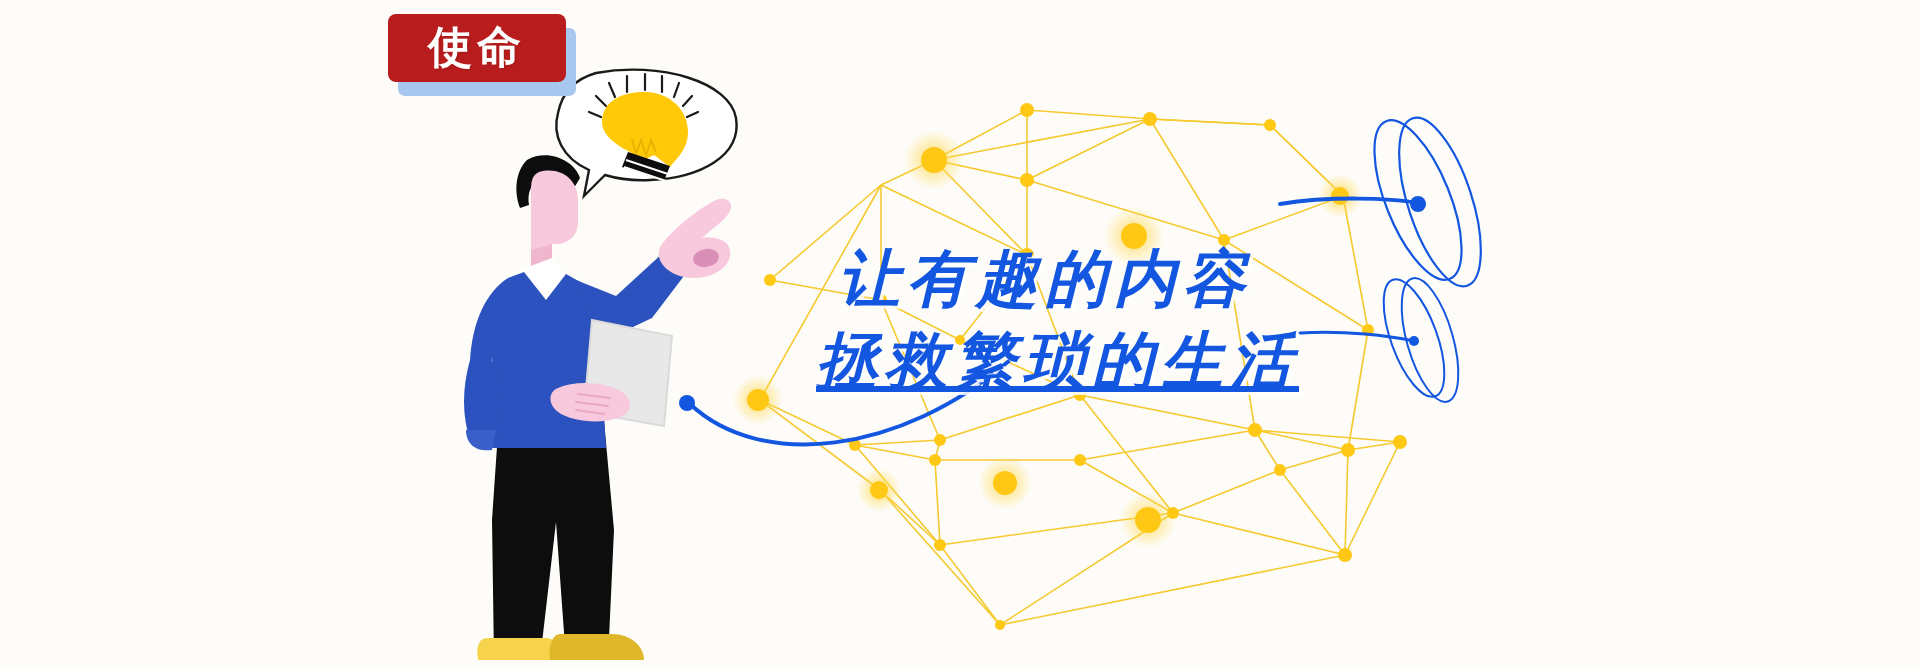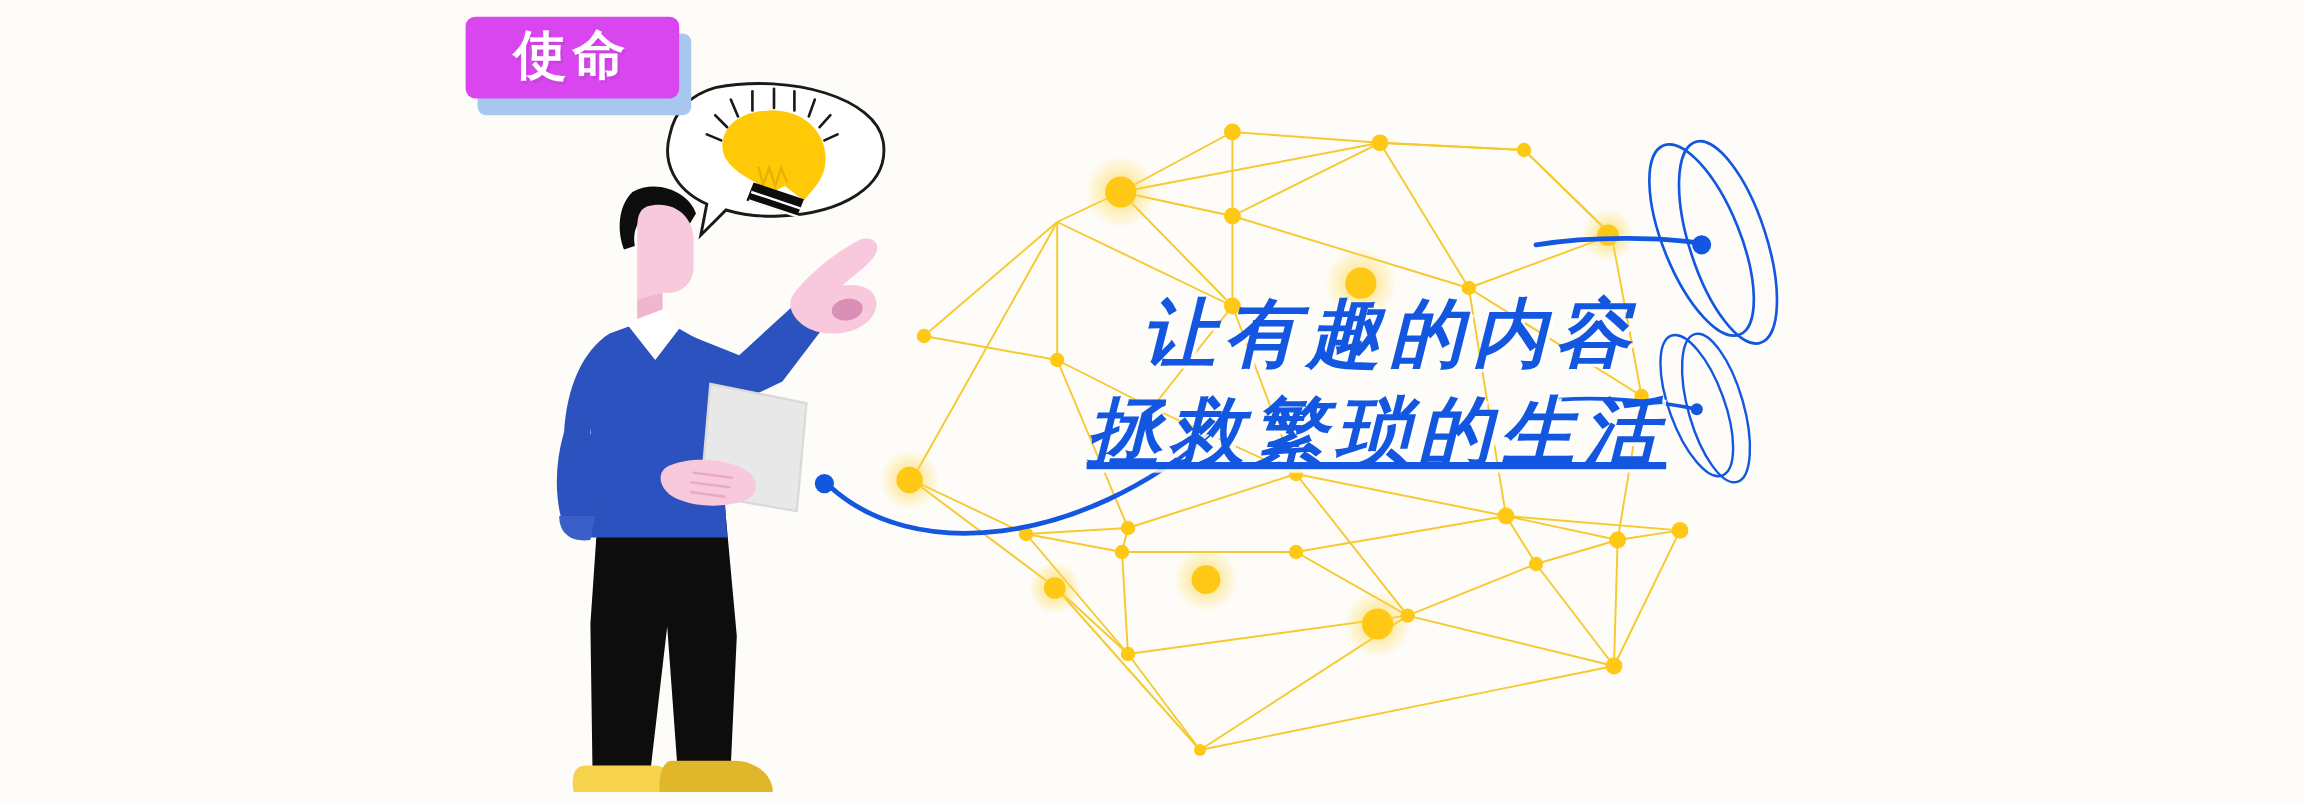--- a/index.html
+++ b/index.html
@@ -11,21 +11,21 @@
   #banner{position:relative;width:1920px;height:670px;background:#FDFCF8;overflow:hidden;}
 
   
   #badge-wrap{position:absolute;left:388px;top:14px;width:190px;height:88px;}
   #badge-shadow{
     position:absolute;left:10px;top:14px;width:178px;height:68px;
     background:#A8C7EE;border-radius:7px;
   }
   #badge{
     position:absolute;left:0;top:0;width:178px;height:68px;
-    background:#d946ef;border-radius:8px;
+    background:#b91c1c;border-radius:8px;
     display:flex;align-items:center;justify-content:center;
   }
   #badge-label{
     color:#ffffff;font-size:44px;font-weight:bold;letter-spacing:5px;
     line-height:1;transform:translateY(-1px);
     text-shadow:2px 2px 0 rgba(0,0,0,0.06);
   }
 
   
   #headline{
@@ -38,21 +38,21 @@
   }
   #headline .ln{display:block;}
   #headline .ln2{margin-left:-22px;text-decoration:underline;}
 
   
   .layer{position:absolute;left:0;top:0;width:1920px;height:670px;}
   #net-layer{z-index:1;}
   #char-layer{z-index:3;}
   #deco-layer{z-index:2;}
   #badge-wrap{z-index:5;}
-  #headline{z-index:4;text-align:center;}
+  #headline{z-index:4;}
 </style>
 </head>
 <body>
 
 <div id="banner">
 
   <svg class="layer" id="net-layer" viewBox="0 0 1920 670" xmlns="http://www.w3.org/2000/svg">
     <defs>
       <radialGradient id="nodeGlow">
         <stop offset="0%" stop-color="#FFD84D" stop-opacity="0.95"></stop>

